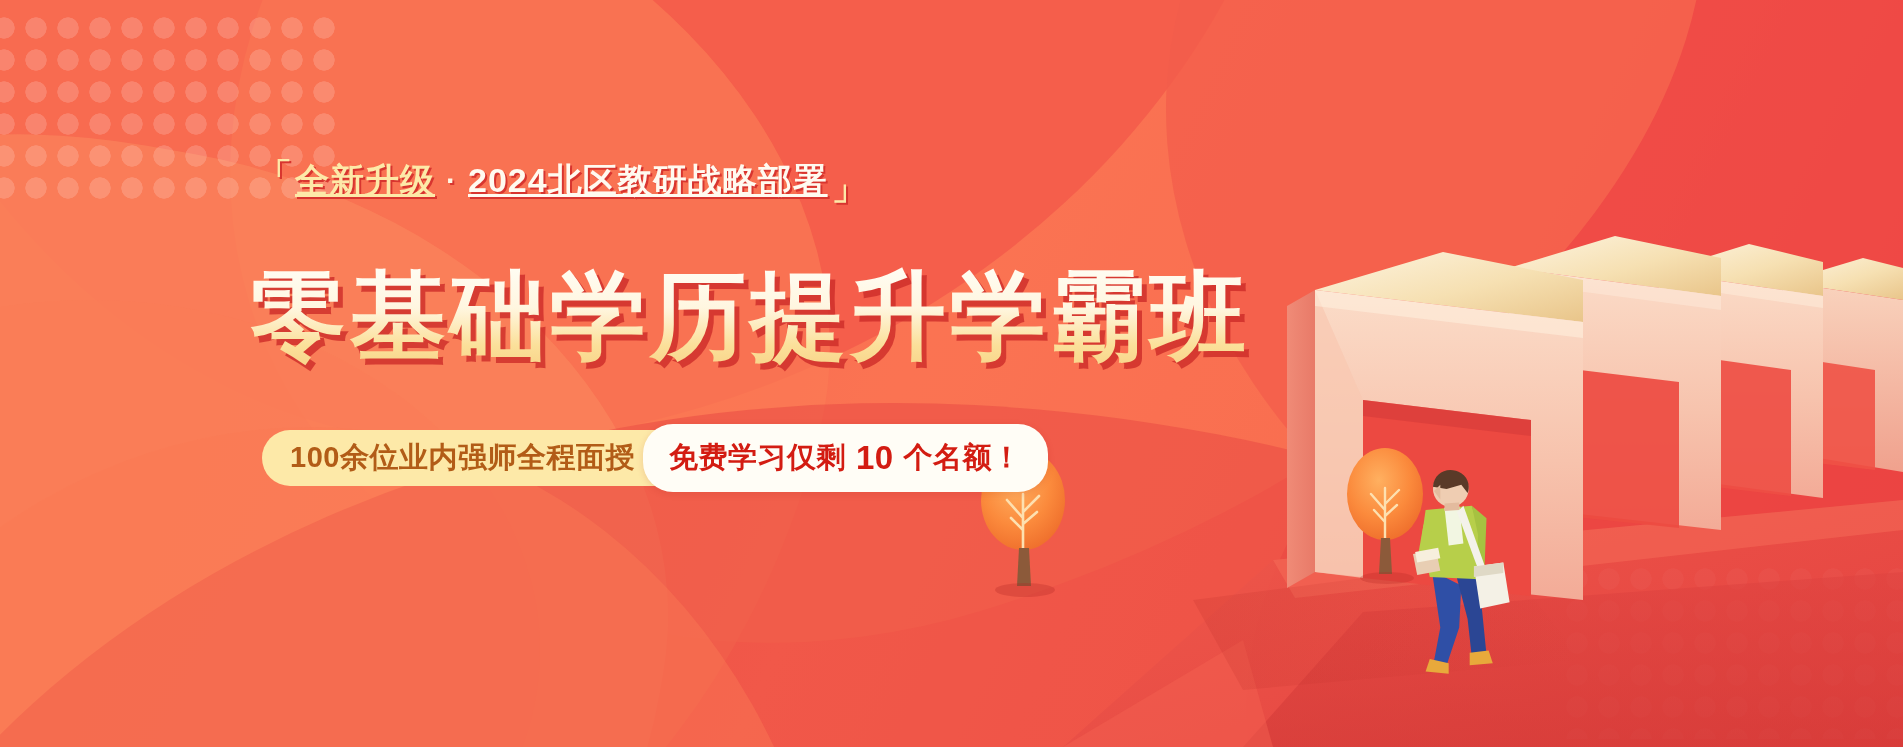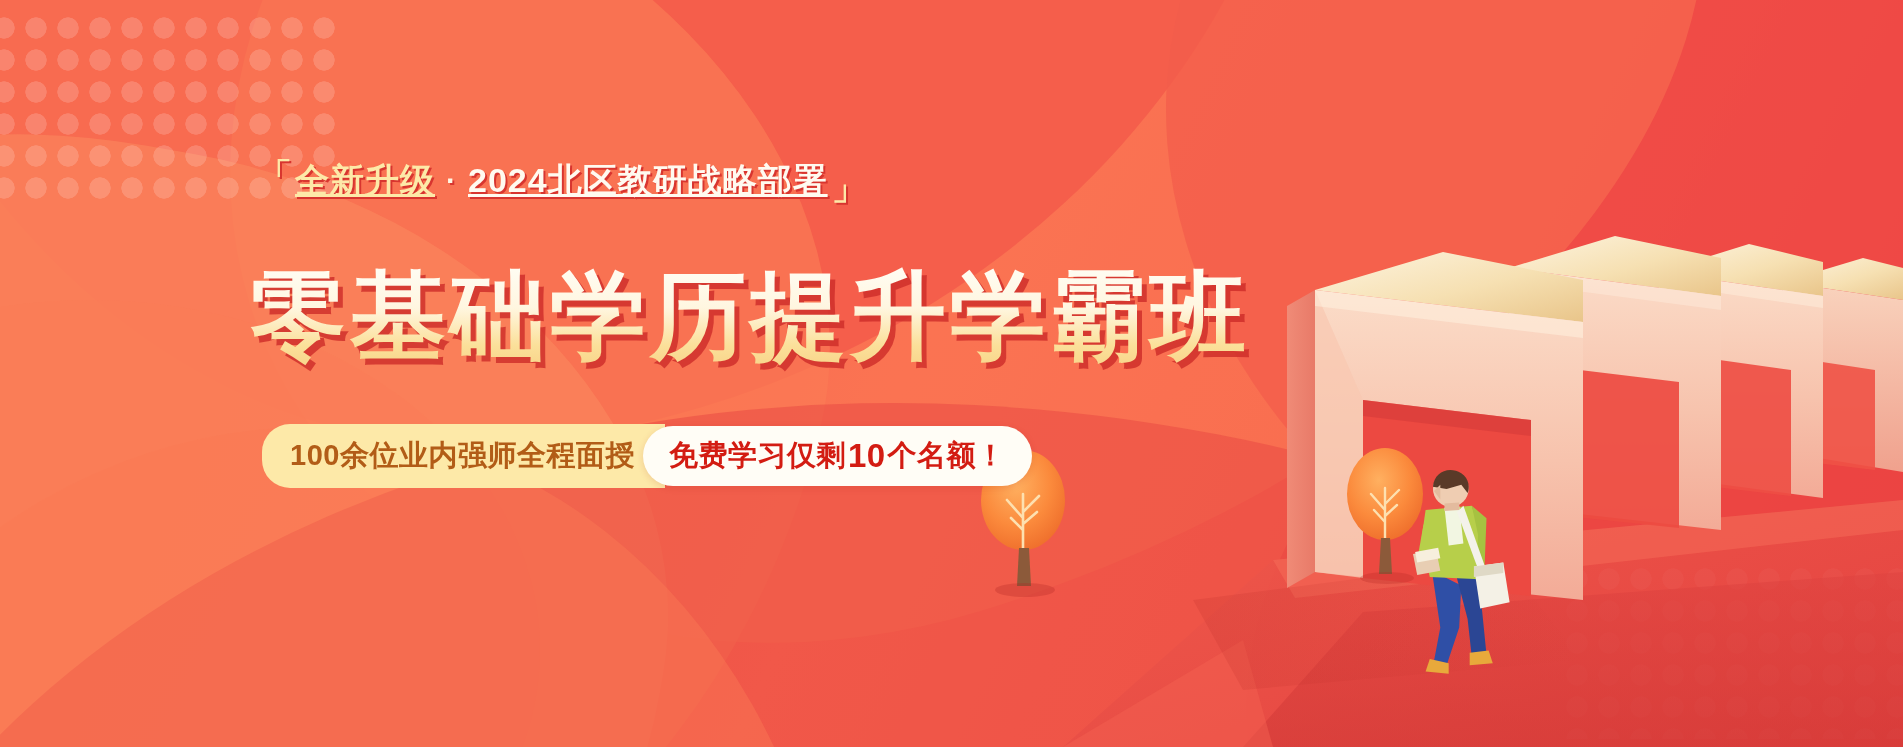--- a/index.html
+++ b/index.html
@@ -126,38 +126,38 @@
     filter:drop-shadow(5px 6px 0 rgba(206,45,41,.82));
     margin-top:36px;
   }
 
   
   .pills{
     position:absolute; left:262px; top:424px;
     display:flex; align-items:center;
   }
   .pill-a{
-    height:64px; display:flex; align-items:center;
+    height:56px; display:flex; align-items:center;
     padding:0 30px 0 28px;
     background:#fde9a8;
     border-radius:28px 0 0 28px;
     color:#b25c17; font-size:29px; font-weight:bold;
     letter-spacing:.5px; white-space:nowrap;
     margin-right:-22px;
   }
   .pill-b{
-    height:60px; display:flex; align-items:center;
+    height:68px; display:flex; align-items:center;
     padding:0 26px;
     background:#fffdf6;
     border-radius:30px;
     color:#d31c12; font-size:29px; font-weight:bold;
     letter-spacing:.5px; white-space:nowrap;
     box-shadow:0 2px 7px rgba(160,30,20,.14);
   }
-  .pill-b .num{ font-size:33px; padding:0 2px; }
+  .pill-b .num{ font-size:33px; padding:0 10px; }
 
   
   .illus{
     position:absolute; right:0; top:0; width:960px; height:747px;
     z-index:20; pointer-events:none;
   }
 </style>
 </head>
 <body>
 

